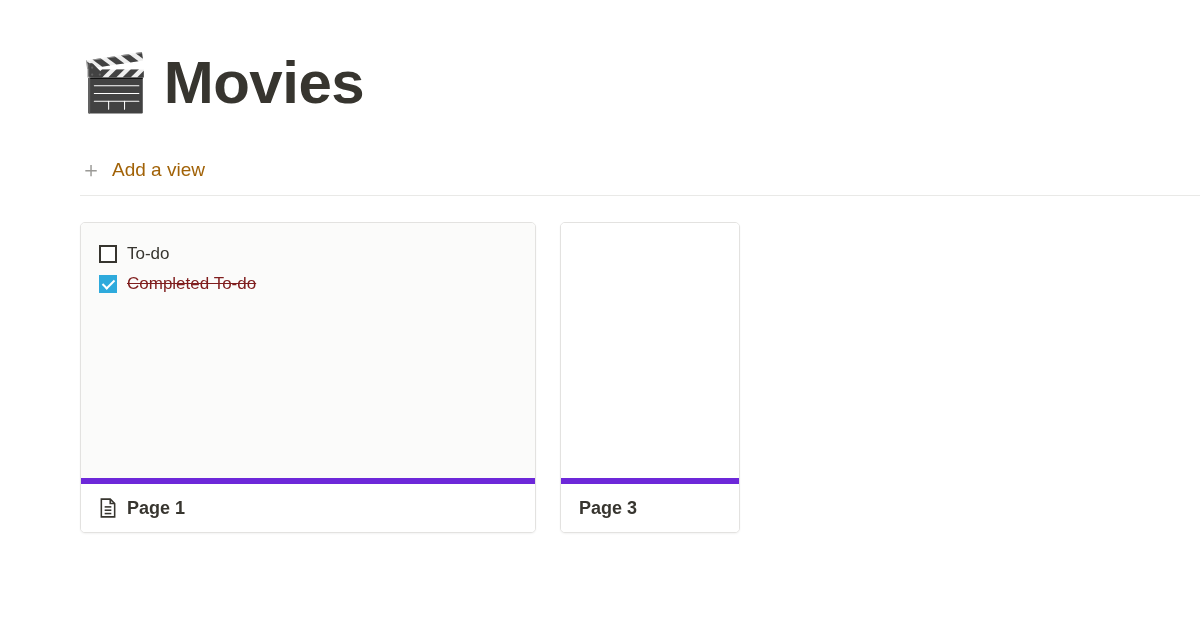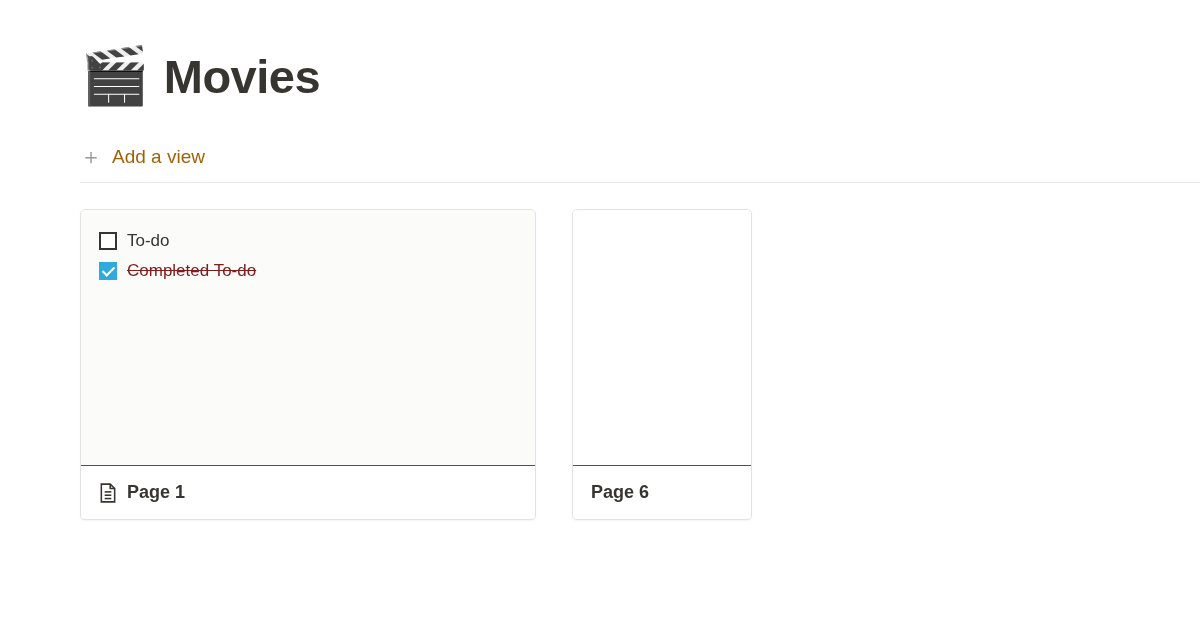--- a/index.html
+++ b/index.html
@@ -1,36 +1,36 @@
 <!DOCTYPE html>
 <html><head>
   <meta charset="utf-8">
   <style>
     * { box-sizing: border-box; margin: 0; padding: 0; }
     body { font-family: -apple-system, BlinkMacSystemFont, "Segoe UI", Helvetica, Arial, sans-serif; background: #fff; color: #37352f; width: 1200px; height: 617px; overflow: hidden; }
     .page { padding: 48px 0 0 80px; }
     .title-row { display: flex; align-items: center; gap: 14px; margin-bottom: 36px; }
     .title-icon { font-size: 56px; line-height: 1; }
-    .title-text { font-size: 47px; font-weight: 700; color: #37352f; letter-spacing: -0.5px; }
+    .title-text { font-size: 60px; font-weight: 700; color: #37352f; letter-spacing: -0.5px; }
     .view-row { display: flex; align-items: center; gap: 10px; padding: 6px 0 14px 0; cursor: pointer; }
     .plus-icon { color: #9b9a97; font-size: 22px; font-weight: 300; line-height: 1; }
     .view-label { color: #a16207; font-size: 19px; }
     .divider { border-top: 1px solid #e9e9e7; margin-left: 0; }
-    .cards-row { display: flex; gap: 36px; margin-top: 26px; }
+    .cards-row { display: flex; gap: 24px; margin-top: 26px; }
     .card { width: 456px; border: 1px solid #e3e2e0; border-radius: 5px; overflow: hidden; background: #fff; display: flex; flex-direction: column; box-shadow: 0 1px 2px rgba(15,15,15,0.05); }
     .card.card3 { width: 180px; min-width: 160px; }
     .card-preview { height: 255px; background: #fbfbfa; padding: 16px 18px 12px 18px; }
     .card-preview.empty { background: #fff; }
     .todo-item { display: flex; align-items: center; gap: 10px; height: 30px; }
     .checkbox { width: 18px; height: 18px; border: 2px solid #37352f; background: #fff; flex-shrink: 0; }
     .checkbox.checked { background: #2eaadc; border-color: #2eaadc; position: relative; }
     .checkbox.checked::after { content: ""; position: absolute; left: 4px; top: 0px; width: 5px; height: 10px; border: solid #fff; border-width: 0 2.5px 2.5px 0; transform: rotate(45deg); }
     .todo-label { font-size: 17px; color: #37352f; }
     .todo-label.done { color: #7f1d1d; text-decoration: line-through; }
-    .card-footer { height: 54px; border-top: 1px solid #6d28d9; background: #fff; display: flex; align-items: center; gap: 10px; padding: 0 18px; }
+    .card-footer { height: 54px; border-top: 6px solid #6d28d9; background: #fff; display: flex; align-items: center; gap: 10px; padding: 0 18px; }
     .doc-icon { width: 18px; height: 20px; flex-shrink: 0; }
     .footer-title { font-size: 18px; font-weight: 600; color: #37352f; }
   </style>
 </head>
 <body>
 
 <div class="page">
   <div class="title-row">
     <span class="title-icon">🎬</span>
     <span class="title-text">Movies</span>
@@ -65,18 +65,18 @@
           <line x1="5" y1="14" x2="11" y2="14"></line>
         </svg>
         <span class="footer-title">Page 1</span>
       </div>
     </div>
 
 
     <div class="card card3">
       <div class="card-preview empty"></div>
       <div class="card-footer">
-        <span class="footer-title">Page 6</span>
+        <span class="footer-title">Page 3</span>
       </div>
     </div>
 
   </div>
 </div>
 
 </body></html>

